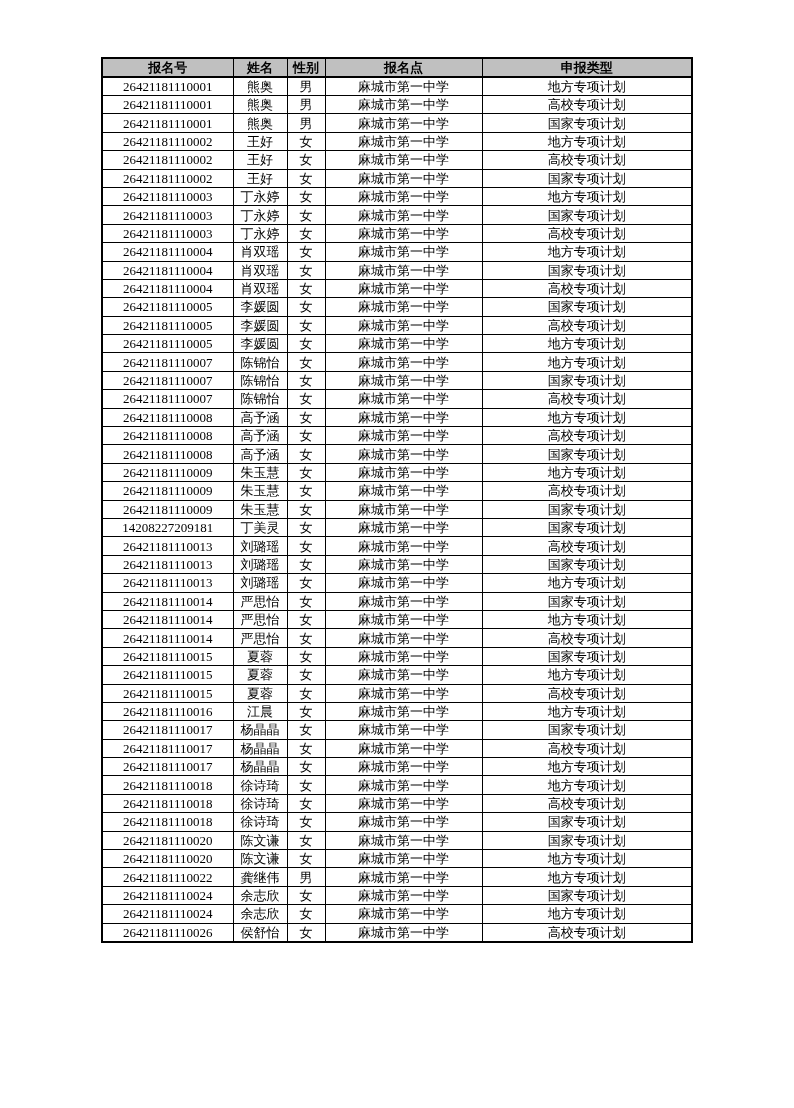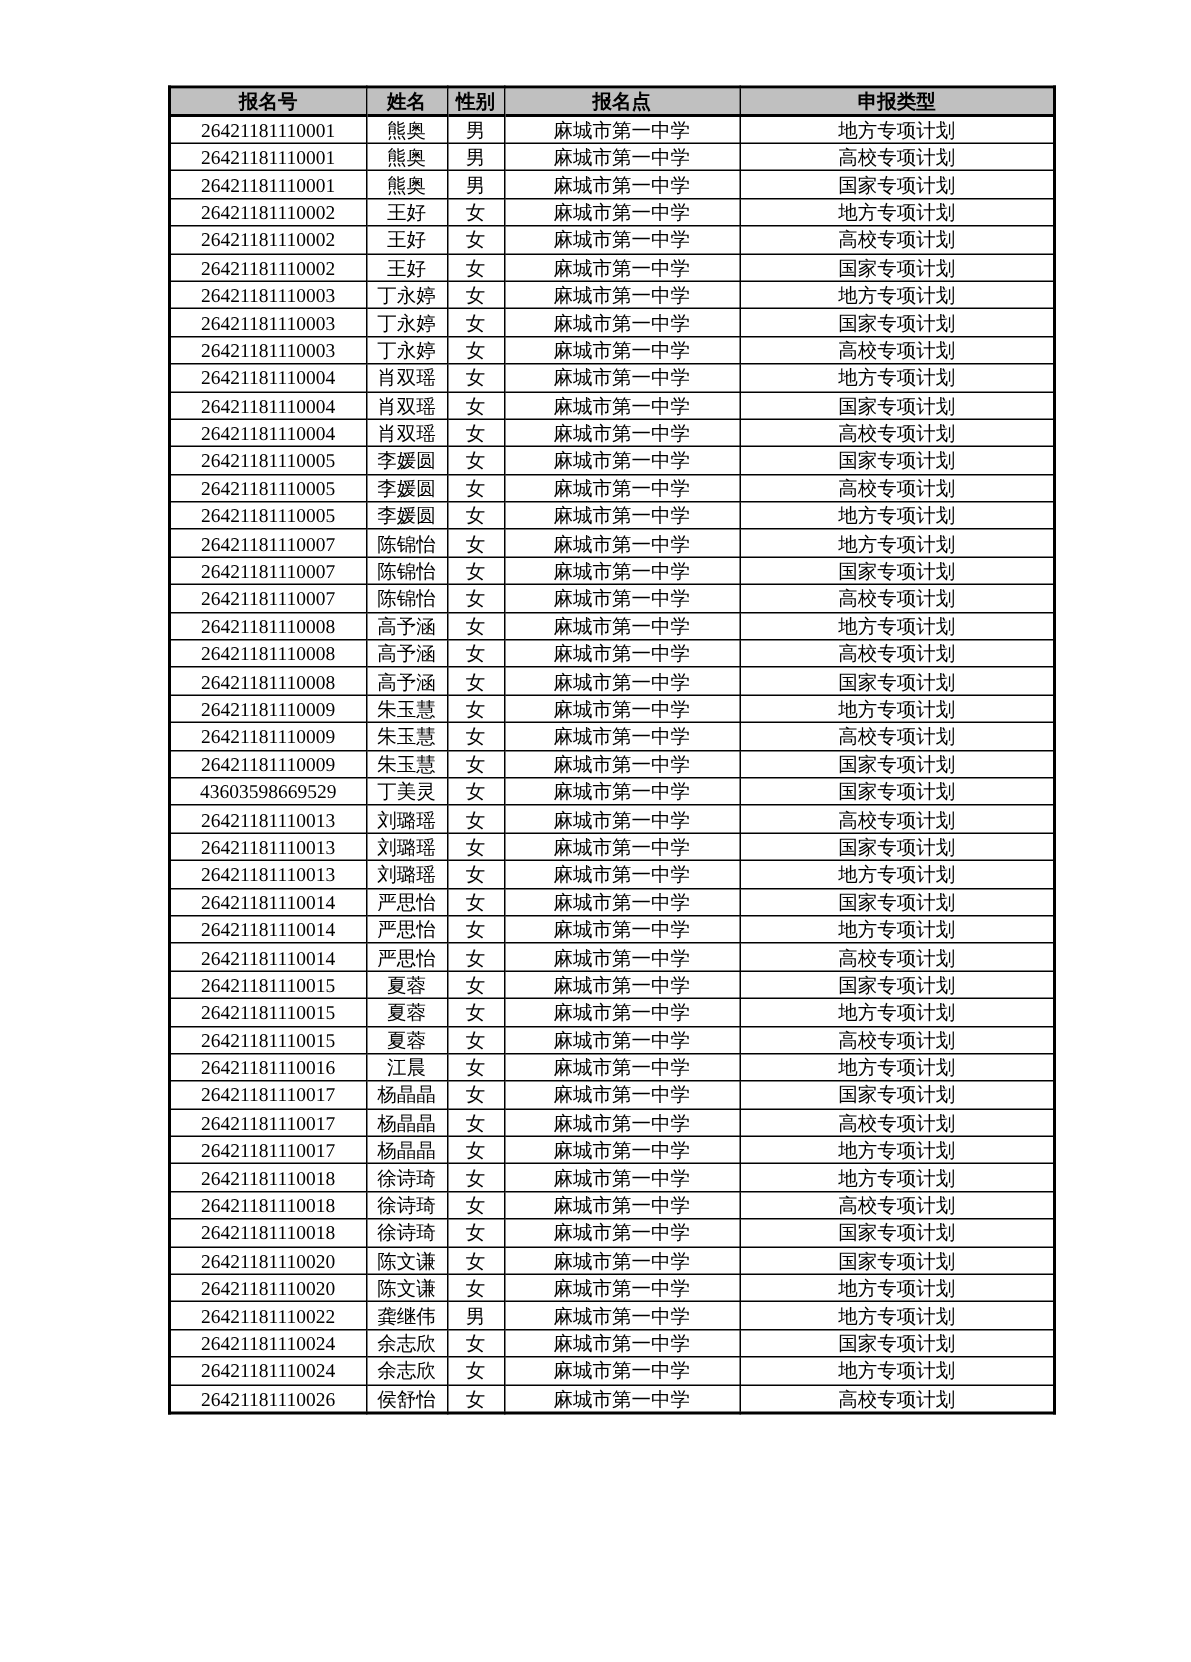--- a/index.html
+++ b/index.html
@@ -14,21 +14,20 @@
     height: 1108px;
     background: var(--page-bg);
     font-family: "Liberation Serif", "DejaVu Serif", serif;
   }
   .page {
     position: relative;
     width: 740px;
     height: 1108px;
     background: var(--page-bg);
     overflow: hidden;
-    margin-left: 11px;
   }
   table.applicants {
     position: absolute;
     left: 101px;
     top: 57px;
     border-collapse: collapse;
     table-layout: fixed;
     border: 2px solid var(--border-color);
     font-size: 13px;
     color: var(--text-color);
@@ -240,21 +239,21 @@
           <td>高校专项计划</td>
         </tr>
         <tr>
           <td>26421181110009</td>
           <td>朱玉慧</td>
           <td>女</td>
           <td>麻城市第一中学</td>
           <td>国家专项计划</td>
         </tr>
         <tr>
-          <td>43603598669529</td>
+          <td>14208227209181</td>
           <td>丁美灵</td>
           <td>女</td>
           <td>麻城市第一中学</td>
           <td>国家专项计划</td>
         </tr>
         <tr>
           <td>26421181110013</td>
           <td>刘璐瑶</td>
           <td>女</td>
           <td>麻城市第一中学</td>

